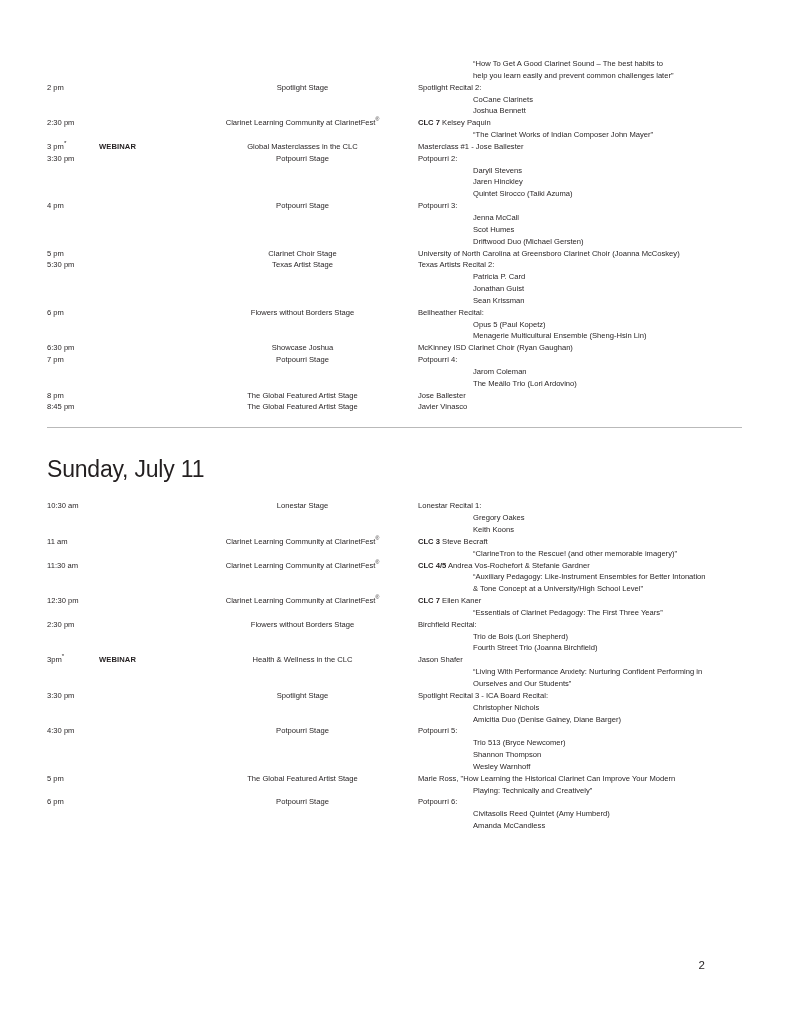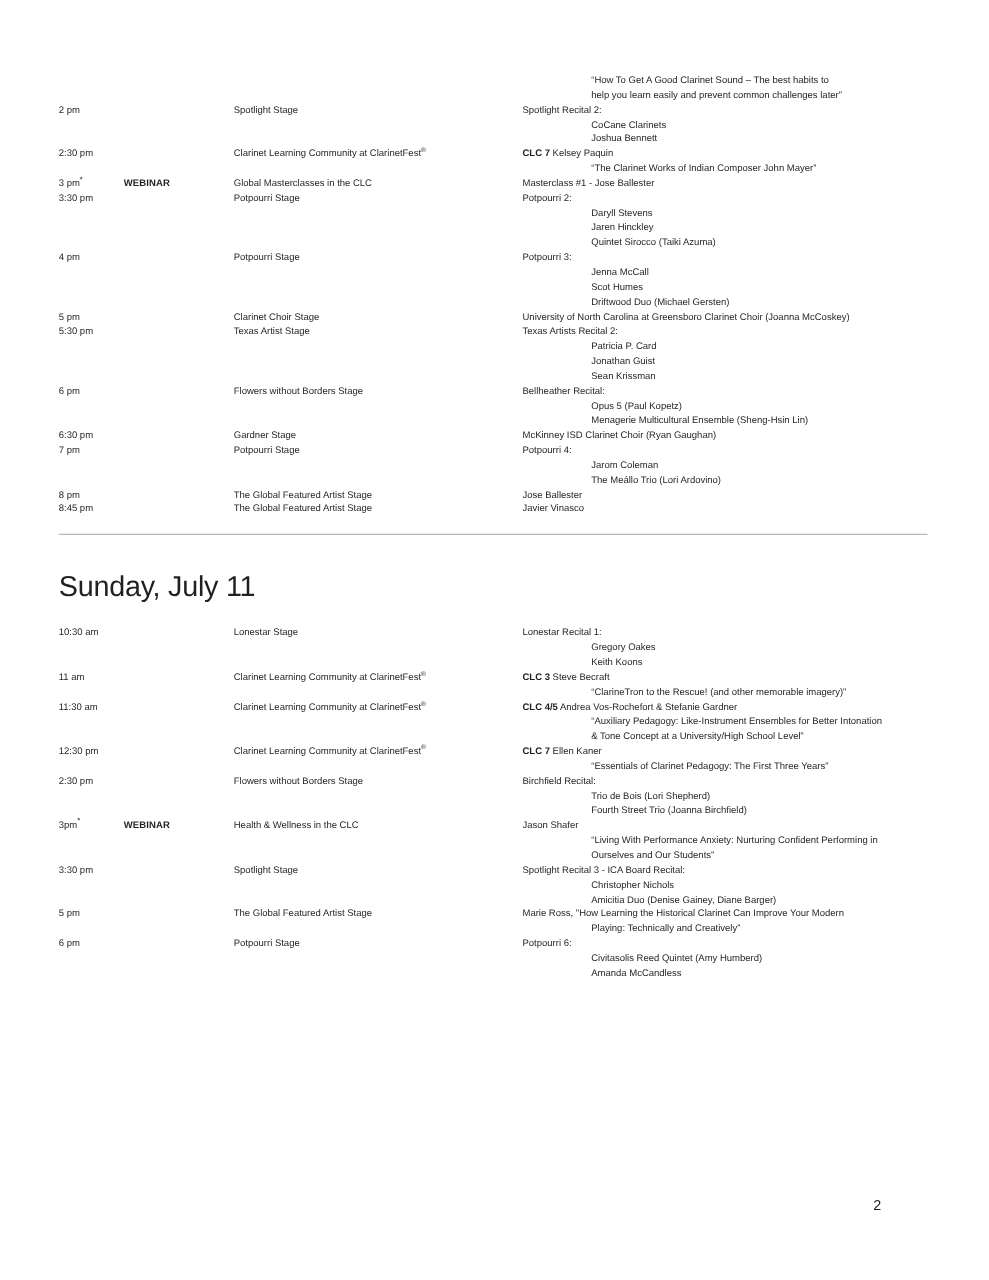--- a/index.html
+++ b/index.html
@@ -43,21 +43,21 @@
     line-height: 11.85px;
     color: #231f20;
   }
   col.c-time  { width: 52px; }
   col.c-flag  { width: 88px; }
   col.c-venue { width: 231px; }
   col.c-event { width: 326px; }
 
   .cell-time  { white-space: nowrap; }
   .cell-flag  { font-weight: bold; letter-spacing: .1px; white-space: nowrap; }
-  .cell-venue { white-space: nowrap; }
+  .cell-venue { white-space: nowrap; text-align: center; }
   .cell-event { padding-right: 2px; }
 
   sup.mark {
     font-size: 6.2px;
     vertical-align: super;
     line-height: 0;
   }
   sup.reg {
     font-size: 5.2px;
     vertical-align: super;
@@ -202,21 +202,21 @@
             <td class="cell-venue">Flowers without Borders Stage</td>
             <td class="cell-event">
               <span class="evt-head">Bellheather Recital:</span>
               <span class="evt-sub">Opus 5 (Paul Kopetz)</span>
               <span class="evt-sub">Menagerie Multicultural Ensemble (Sheng-Hsin Lin)</span>
             </td>
           </tr>
           <tr>
             <td class="cell-time">6:30 pm</td>
             <td class="cell-flag"></td>
-            <td class="cell-venue">Gardner Stage</td>
+            <td class="cell-venue">Showcase Joshua</td>
             <td class="cell-event">
               <span class="evt-head">McKinney ISD Clarinet Choir (Ryan Gaughan)</span>
             </td>
           </tr>
           <tr>
             <td class="cell-time">7 pm</td>
             <td class="cell-flag"></td>
             <td class="cell-venue">Potpourri Stage</td>
             <td class="cell-event">
               <span class="evt-head">Potpourri 4:</span>
@@ -321,20 +321,31 @@
             <td class="cell-time">3:30 pm</td>
             <td class="cell-flag"></td>
             <td class="cell-venue">Spotlight Stage</td>
             <td class="cell-event">
               <span class="evt-head">Spotlight Recital 3 - ICA Board Recital:</span>
               <span class="evt-sub">Christopher Nichols</span>
               <span class="evt-sub">Amicitia Duo (Denise Gainey, Diane Barger)</span>
             </td>
           </tr>
           <tr>
+            <td class="cell-time">4:30 pm</td>
+            <td class="cell-flag"></td>
+            <td class="cell-venue">Potpourri Stage</td>
+            <td class="cell-event">
+              <span class="evt-head">Potpourri 5:</span>
+              <span class="evt-sub">Trio 513 (Bryce Newcomer)</span>
+              <span class="evt-sub">Shannon Thompson</span>
+              <span class="evt-sub">Wesley Warnhoff</span>
+            </td>
+          </tr>
+          <tr>
             <td class="cell-time">5 pm</td>
             <td class="cell-flag"></td>
             <td class="cell-venue">The Global Featured Artist Stage</td>
             <td class="cell-event">
               <span class="evt-head">Marie Ross, "How Learning the Historical Clarinet Can Improve Your Modern</span>
               <span class="evt-sub">Playing: Technically and Creatively”</span>
             </td>
           </tr>
           <tr>
             <td class="cell-time">6 pm</td>

